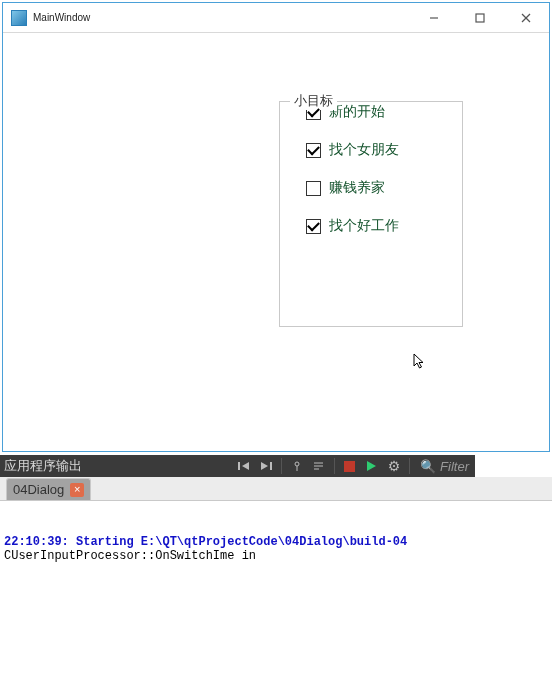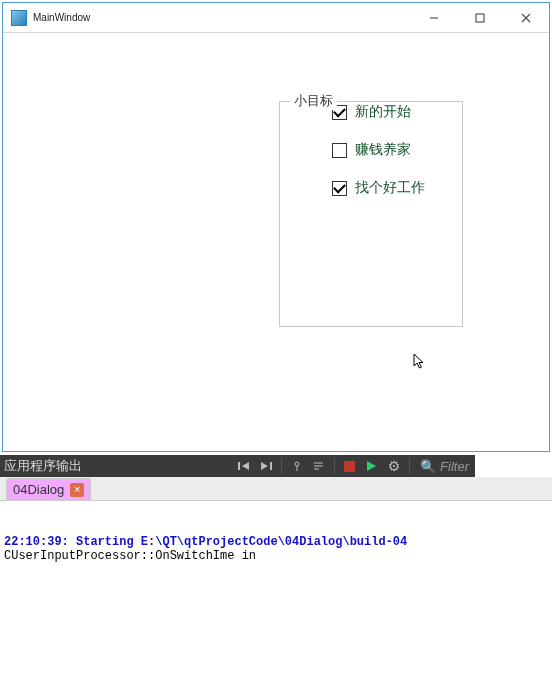--- a/index.html
+++ b/index.html
@@ -51,21 +51,20 @@
     position: relative;
     width: 100%; height: calc(100% - 30px);
     background: #fff;
   }
   .groupbox {
     position: absolute;
     left: 276px; top: 68px;
     width: 184px; height: 226px;
     border: 1px solid #c9c9c9;
     background: #fff;
-    padding-left: 26px;
   }
   .groupbox-title {
     position: absolute;
     top: -10px; left: 10px;
     background: #fff;
     padding: 0 4px;
     font-size: 13px;
     color: #333;
   }
   .checkbox-row {
@@ -135,21 +134,21 @@
   .tab-row {
     position:absolute;
     left:0; top:477px;
     width:552px; height:24px;
     background:#ececec;
     border-bottom:1px solid #c9c9c9;
     display:flex; align-items:flex-end;
   }
   .tab {
     height:22px;
-    background:#f0abfc;
+    background:#a3a3a3;
     border:1px solid #c9c9c9;
     border-bottom:none;
     border-radius:3px 3px 0 0;
     display:flex; align-items:center;
     padding:0 6px;
     margin-left:6px;
     font-size:13px;
     color:#333;
   }
   .tab-close {
@@ -203,20 +202,24 @@
 
   <div class="client-area">
     <div class="groupbox">
       <div class="groupbox-title">小目标</div>
 
       <div class="checkbox-row">
         <span class="cb checked"></span>
         <span class="cb-label">新的开始</span>
       </div>
       <div class="checkbox-row">
+        <span class="cb checked"></span>
+        <span class="cb-label">找个女朋友</span>
+      </div>
+      <div class="checkbox-row">
         <span class="cb"></span>
         <span class="cb-label">赚钱养家</span>
       </div>
       <div class="checkbox-row">
         <span class="cb checked"></span>
         <span class="cb-label">找个好工作</span>
       </div>
     </div>
 
     <svg class="cursor-arrow" viewBox="0 0 14 18">

